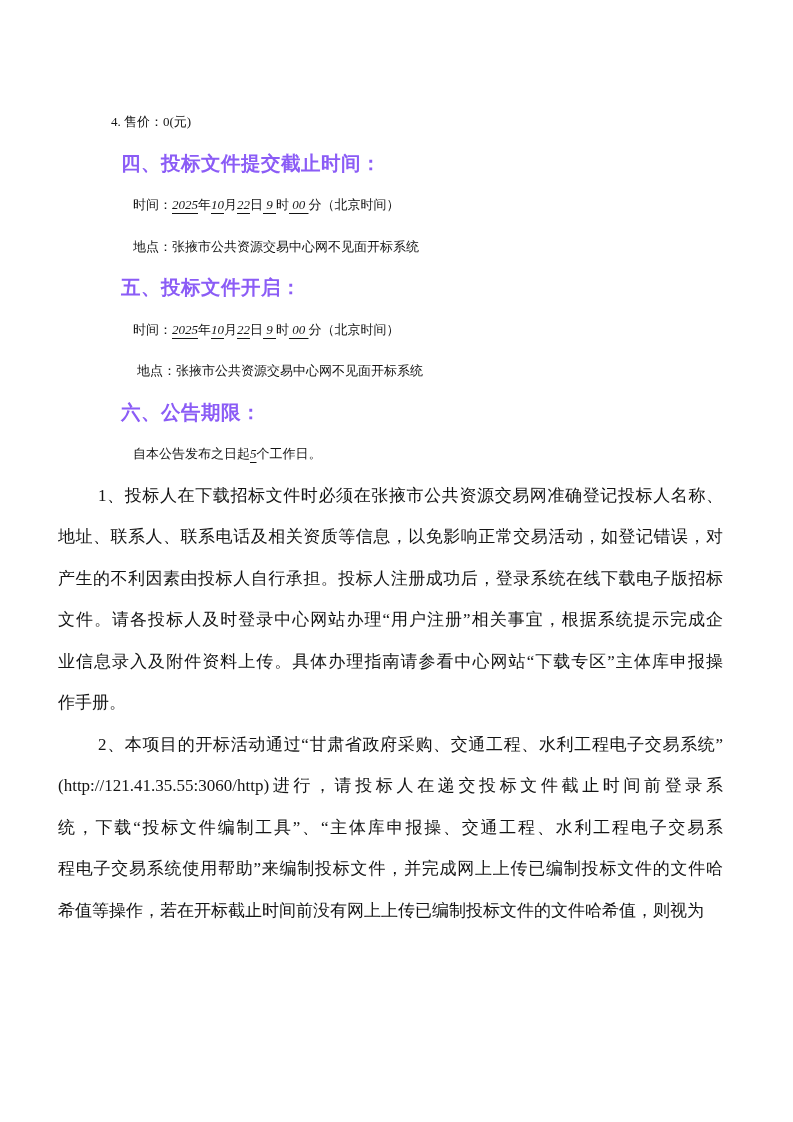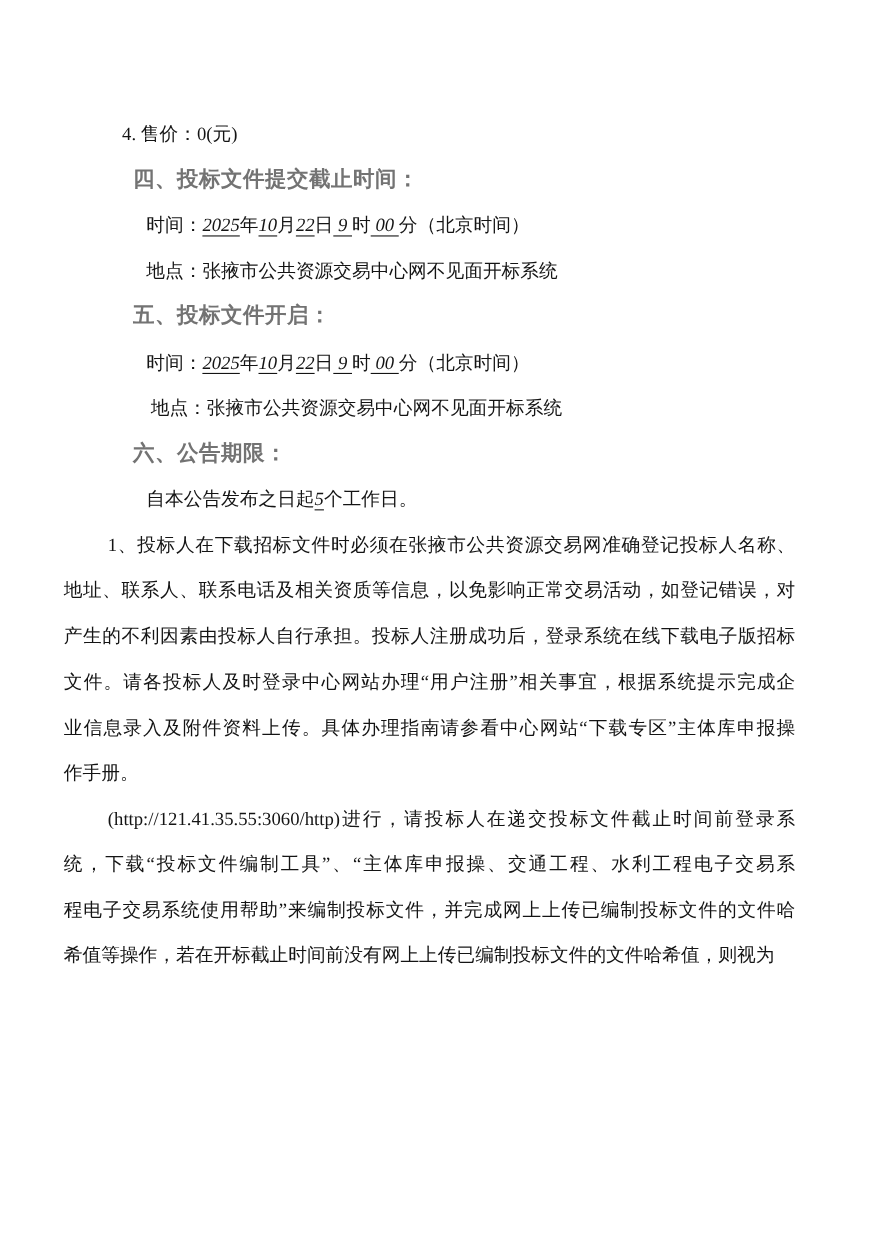--- a/index.html
+++ b/index.html
@@ -11,29 +11,29 @@
     background: #ffffff;
     box-sizing: border-box;
     padding: 101px 70px 0 58px;
     overflow: hidden;
     font-family: "Liberation Serif", "DejaVu Serif", serif;
     color: #141414;
   }
   .line {
     height: 41.5px;
     line-height: 41.5px;
-    font-size: 17px;
+    font-size: 13px;
     white-space: nowrap;
   }
   .heading {
     font-weight: bold;
     font-size: 19.5px;
     font-family: "Liberation Sans", "DejaVu Sans", sans-serif;
     letter-spacing: 0.5px;
-    color: #737373;
+    color: #8b5cf6;
   }
   .indent-price   { padding-left: 53px; }
   .indent-heading { padding-left: 63px; }
   .indent-body    { padding-left: 75px; }
   .indent-body2   { padding-left: 79px; }
   .u {
     text-decoration: underline;
     text-underline-offset: 4px;
     text-decoration-thickness: 1px;
     font-style: italic;
@@ -76,19 +76,20 @@
   <div class="para">
       <div class="pline">1、投标人在下载招标文件时必须在张掖市公共资源交易网准确登记投标人名称、</div>
       <div class="pline">地址、联系人、联系电话及相关资质等信息，以免影响正常交易活动，如登记错误，对</div>
       <div class="pline">产生的不利因素由投标人自行承担。投标人注册成功后，登录系统在线下载电子版招标</div>
       <div class="pline">文件。请各投标人及时登录中心网站办理“用户注册”相关事宜，根据系统提示完成企</div>
       <div class="pline">业信息录入及附件资料上传。具体办理指南请参看中心网站“下载专区”主体库申报操</div>
       <div class="pline">作手册。</div>
     </div>
 
   <div class="para">
+      <div class="pline">2、本项目的开标活动通过“甘肃省政府采购、交通工程、水利工程电子交易系统”</div>
       <div class="pline">(http://121.41.35.55:3060/http)进行，请投标人在递交投标文件截止时间前登录系</div>
       <div class="pline">统，下载“投标文件编制工具”、“主体库申报操、交通工程、水利工程电子交易系</div>
       <div class="pline">程电子交易系统使用帮助”来编制投标文件，并完成网上上传已编制投标文件的文件哈</div>
       <div class="pline">希值等操作，若在开标截止时间前没有网上上传已编制投标文件的文件哈希值，则视为</div>
     </div>
 
 </div>
 
 </body></html>

